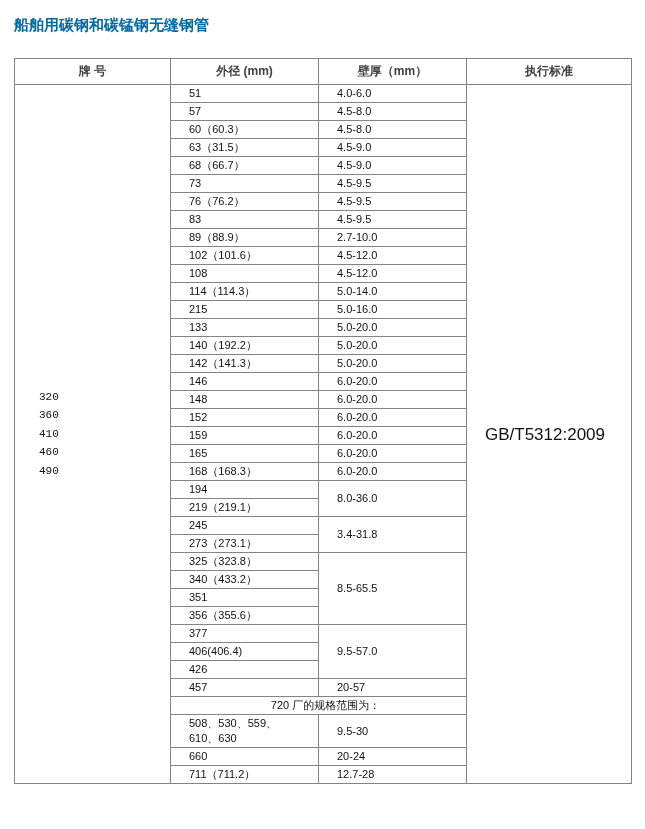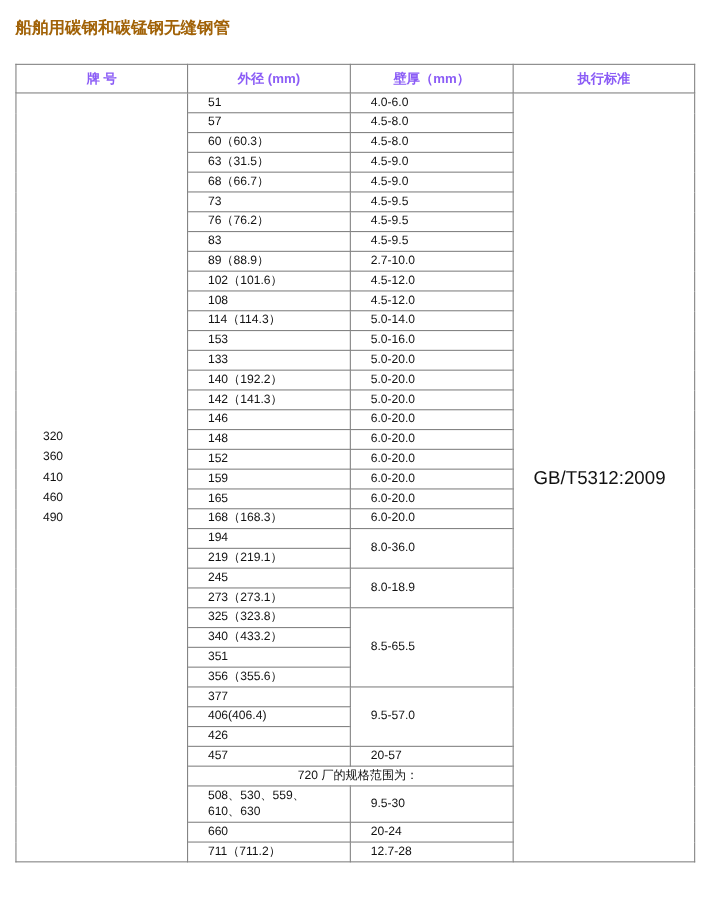--- a/index.html
+++ b/index.html
@@ -15,54 +15,55 @@
   .page {
     width: 645px;
     height: 829px;
     overflow: hidden;
     background: #ffffff;
   }
   .doc-title {
     margin: 16px 0 0 14px;
     font-size: 15px;
     font-weight: bold;
-    color: #a16207;
+    color: #0369a1;
   }
   table.spec-table {
     border-collapse: collapse;
     table-layout: fixed;
     width: 617px;
     margin: 23px 0 0 14px;
   }
   .spec-table th,
   .spec-table td {
     border: 1px solid #848484;
     overflow: hidden;
   }
   .spec-table th {
     height: 26px;
     font-size: 12px;
     font-weight: bold;
     text-align: center;
     padding: 0;
-    color: #8b5cf6;
+    color: #404040;
   }
   .spec-table td {
     height: 17.5px;
     font-size: 11px;
     line-height: 15px;
     vertical-align: middle;
     padding: 1px 4px 1px 18px;
     white-space: pre-line;
     text-align: left;
   }
   .spec-table td.grade-cell {
     padding-left: 24px;
     line-height: 18.5px;
     vertical-align: middle;
+    font-family: Liberation Mono, monospace;
   }
   .spec-table td.standard-cell {
     padding-left: 18px;
     font-size: 17px;
     vertical-align: middle;
   }
   .spec-table td.note-cell {
     padding-left: 18px;
     text-align: center;
   }
@@ -137,21 +138,21 @@
         </tr>
         <tr>
           <td class="od-cell">108</td>
           <td class="wt-cell">4.5-12.0</td>
         </tr>
         <tr>
           <td class="od-cell">114（114.3）</td>
           <td class="wt-cell">5.0-14.0</td>
         </tr>
         <tr>
-          <td class="od-cell">153</td>
+          <td class="od-cell">215</td>
           <td class="wt-cell">5.0-16.0</td>
         </tr>
         <tr>
           <td class="od-cell">133</td>
           <td class="wt-cell">5.0-20.0</td>
         </tr>
         <tr>
           <td class="od-cell">140（192.2）</td>
           <td class="wt-cell">5.0-20.0</td>
         </tr>
@@ -185,21 +186,21 @@
         </tr>
         <tr>
           <td class="od-cell">194</td>
           <td class="wt-cell" rowspan="2">8.0-36.0</td>
         </tr>
         <tr>
           <td class="od-cell">219（219.1）</td>
         </tr>
         <tr>
           <td class="od-cell">245</td>
-          <td class="wt-cell" rowspan="2">8.0-18.9</td>
+          <td class="wt-cell" rowspan="2">3.4-31.8</td>
         </tr>
         <tr>
           <td class="od-cell">273（273.1）</td>
         </tr>
         <tr>
           <td class="od-cell">325（323.8）</td>
           <td class="wt-cell" rowspan="4">8.5-65.5</td>
         </tr>
         <tr>
           <td class="od-cell">340（433.2）</td>

